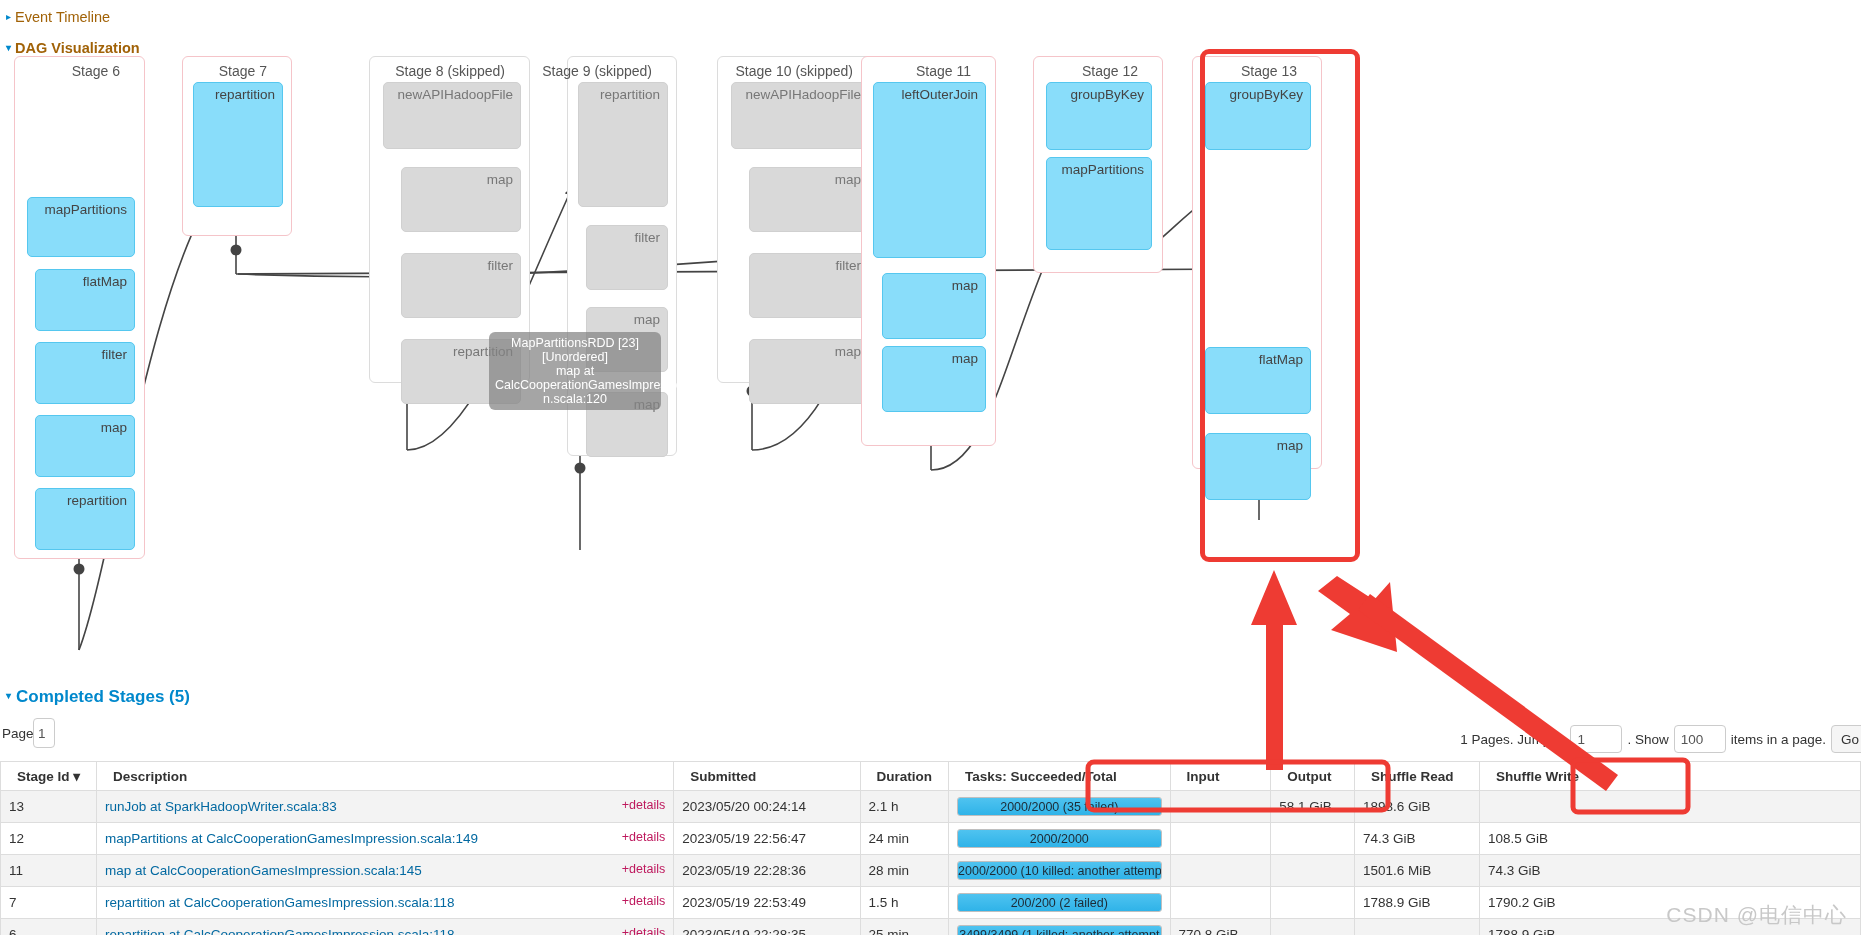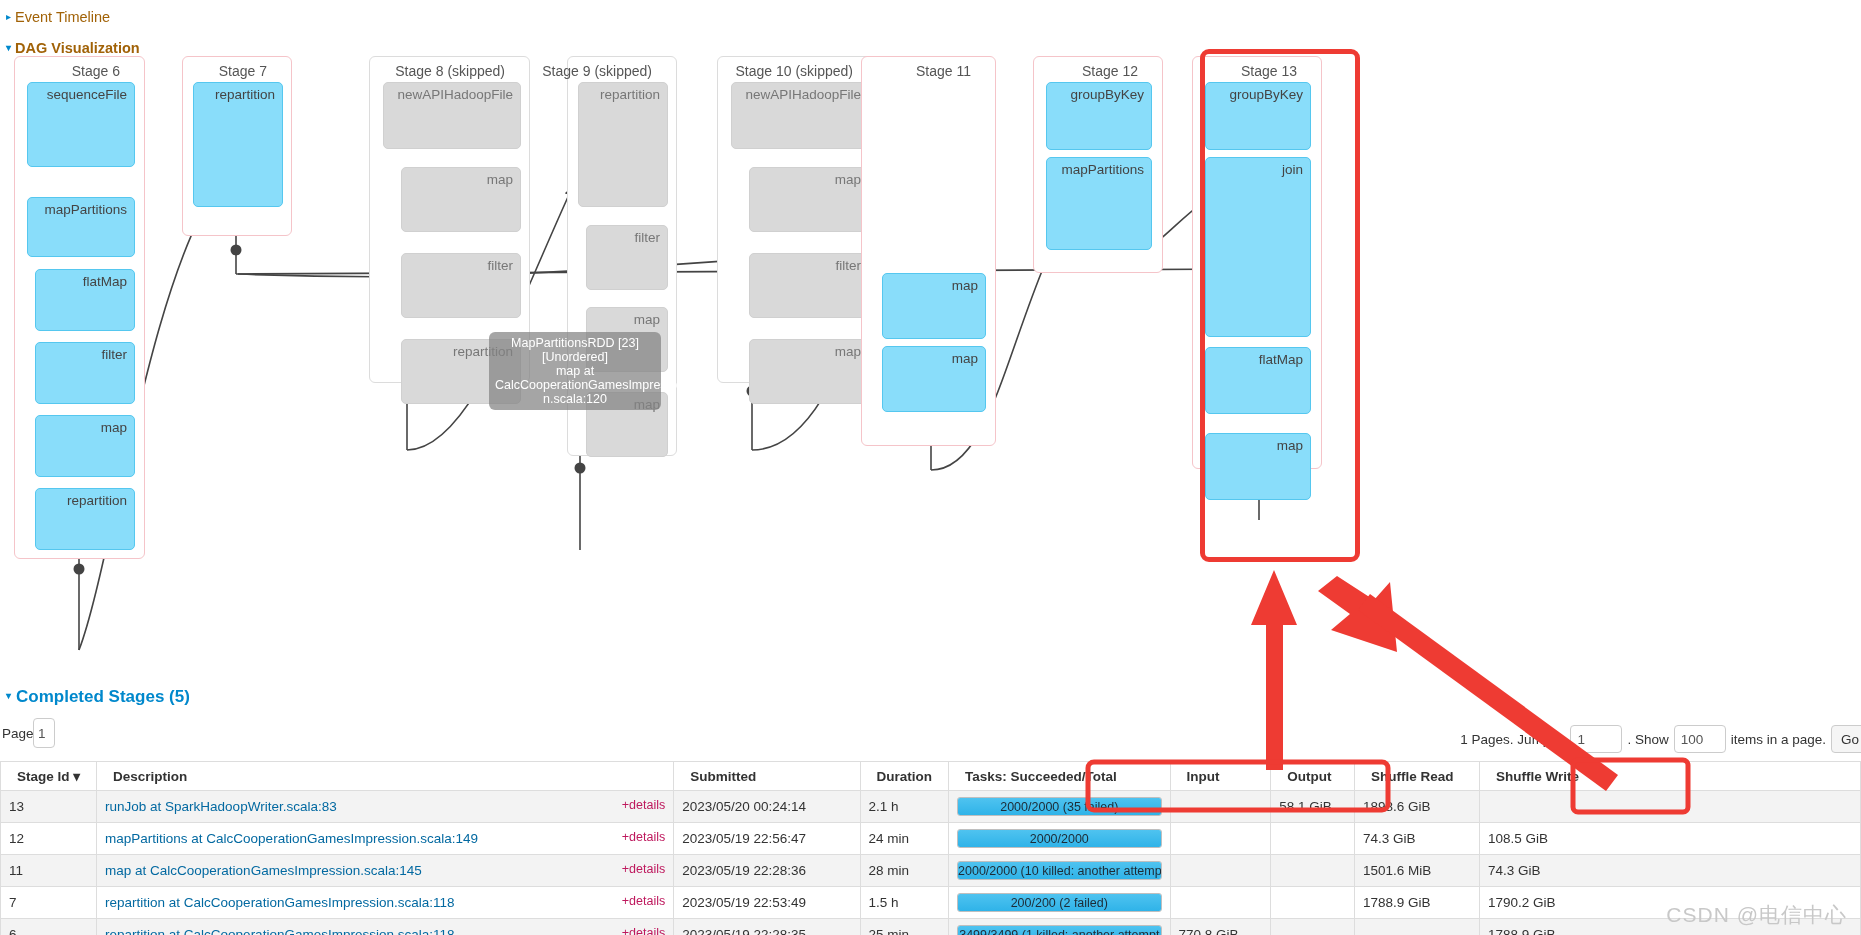--- a/index.html
+++ b/index.html
@@ -236,23 +236,20 @@
           <circle cx="1259" cy="178" r="5.5"></circle>
           <circle cx="1259" cy="227" r="5.5"></circle>
           <circle cx="1259" cy="273" r="5.5"></circle>
           <circle cx="1259" cy="345" r="5.5"></circle>
           <circle cx="1259" cy="418" r="5.5"></circle>
       </g>
     </svg>
 
     <div class="stage-box" style="left:14px; top:6px; width:131px; height:503px;">
       <div class="stage-title">Stage 6</div>
-      <div class="rdd" style="left:12px; top:25px; width:108px; height:85px;">
-        <div class="rdd-label">sequenceFile</div>
-      </div>
       <div class="rdd" style="left:12px; top:140px; width:108px; height:60px;">
         <div class="rdd-label">mapPartitions</div>
       </div>
       <div class="rdd" style="left:20px; top:212px; width:100px; height:62px;">
         <div class="rdd-label">flatMap</div>
       </div>
       <div class="rdd" style="left:20px; top:285px; width:100px; height:62px;">
         <div class="rdd-label">filter</div>
       </div>
       <div class="rdd" style="left:20px; top:358px; width:100px; height:62px;">
@@ -313,20 +310,23 @@
       <div class="rdd gray" style="left:31px; top:196px; width:120px; height:65px;">
         <div class="rdd-label">filter</div>
       </div>
       <div class="rdd gray" style="left:31px; top:282px; width:120px; height:65px;">
         <div class="rdd-label">map</div>
       </div>
     </div>
 
     <div class="stage-box" style="left:861px; top:6px; width:135px; height:390px;">
       <div class="stage-title">Stage 11</div>
+      <div class="rdd" style="left:11px; top:25px; width:113px; height:176px;">
+        <div class="rdd-label">leftOuterJoin</div>
+      </div>
       <div class="rdd" style="left:20px; top:216px; width:104px; height:66px;">
         <div class="rdd-label">map</div>
       </div>
       <div class="rdd" style="left:20px; top:289px; width:104px; height:66px;">
         <div class="rdd-label">map</div>
       </div>
     </div>
 
     <div class="stage-box" style="left:1033px; top:6px; width:130px; height:217px;">
       <div class="stage-title">Stage 12</div>
@@ -335,23 +335,20 @@
       </div>
       <div class="rdd" style="left:12px; top:100px; width:106px; height:93px;">
         <div class="rdd-label">mapPartitions</div>
       </div>
     </div>
 
     <div class="stage-box" style="left:1192px; top:6px; width:130px; height:413px;">
       <div class="stage-title">Stage 13</div>
       <div class="rdd" style="left:12px; top:25px; width:106px; height:68px;">
         <div class="rdd-label">groupByKey</div>
-      </div>
-      <div class="rdd" style="left:12px; top:100px; width:106px; height:180px;">
-        <div class="rdd-label">join</div>
       </div>
       <div class="rdd" style="left:12px; top:290px; width:106px; height:67px;">
         <div class="rdd-label">flatMap</div>
       </div>
       <div class="rdd" style="left:12px; top:376px; width:106px; height:67px;">
         <div class="rdd-label">map</div>
       </div>
     </div>
 
     <div class="tooltip" style="left:489px; top:282px; width:172px;border-radius:6px;">

